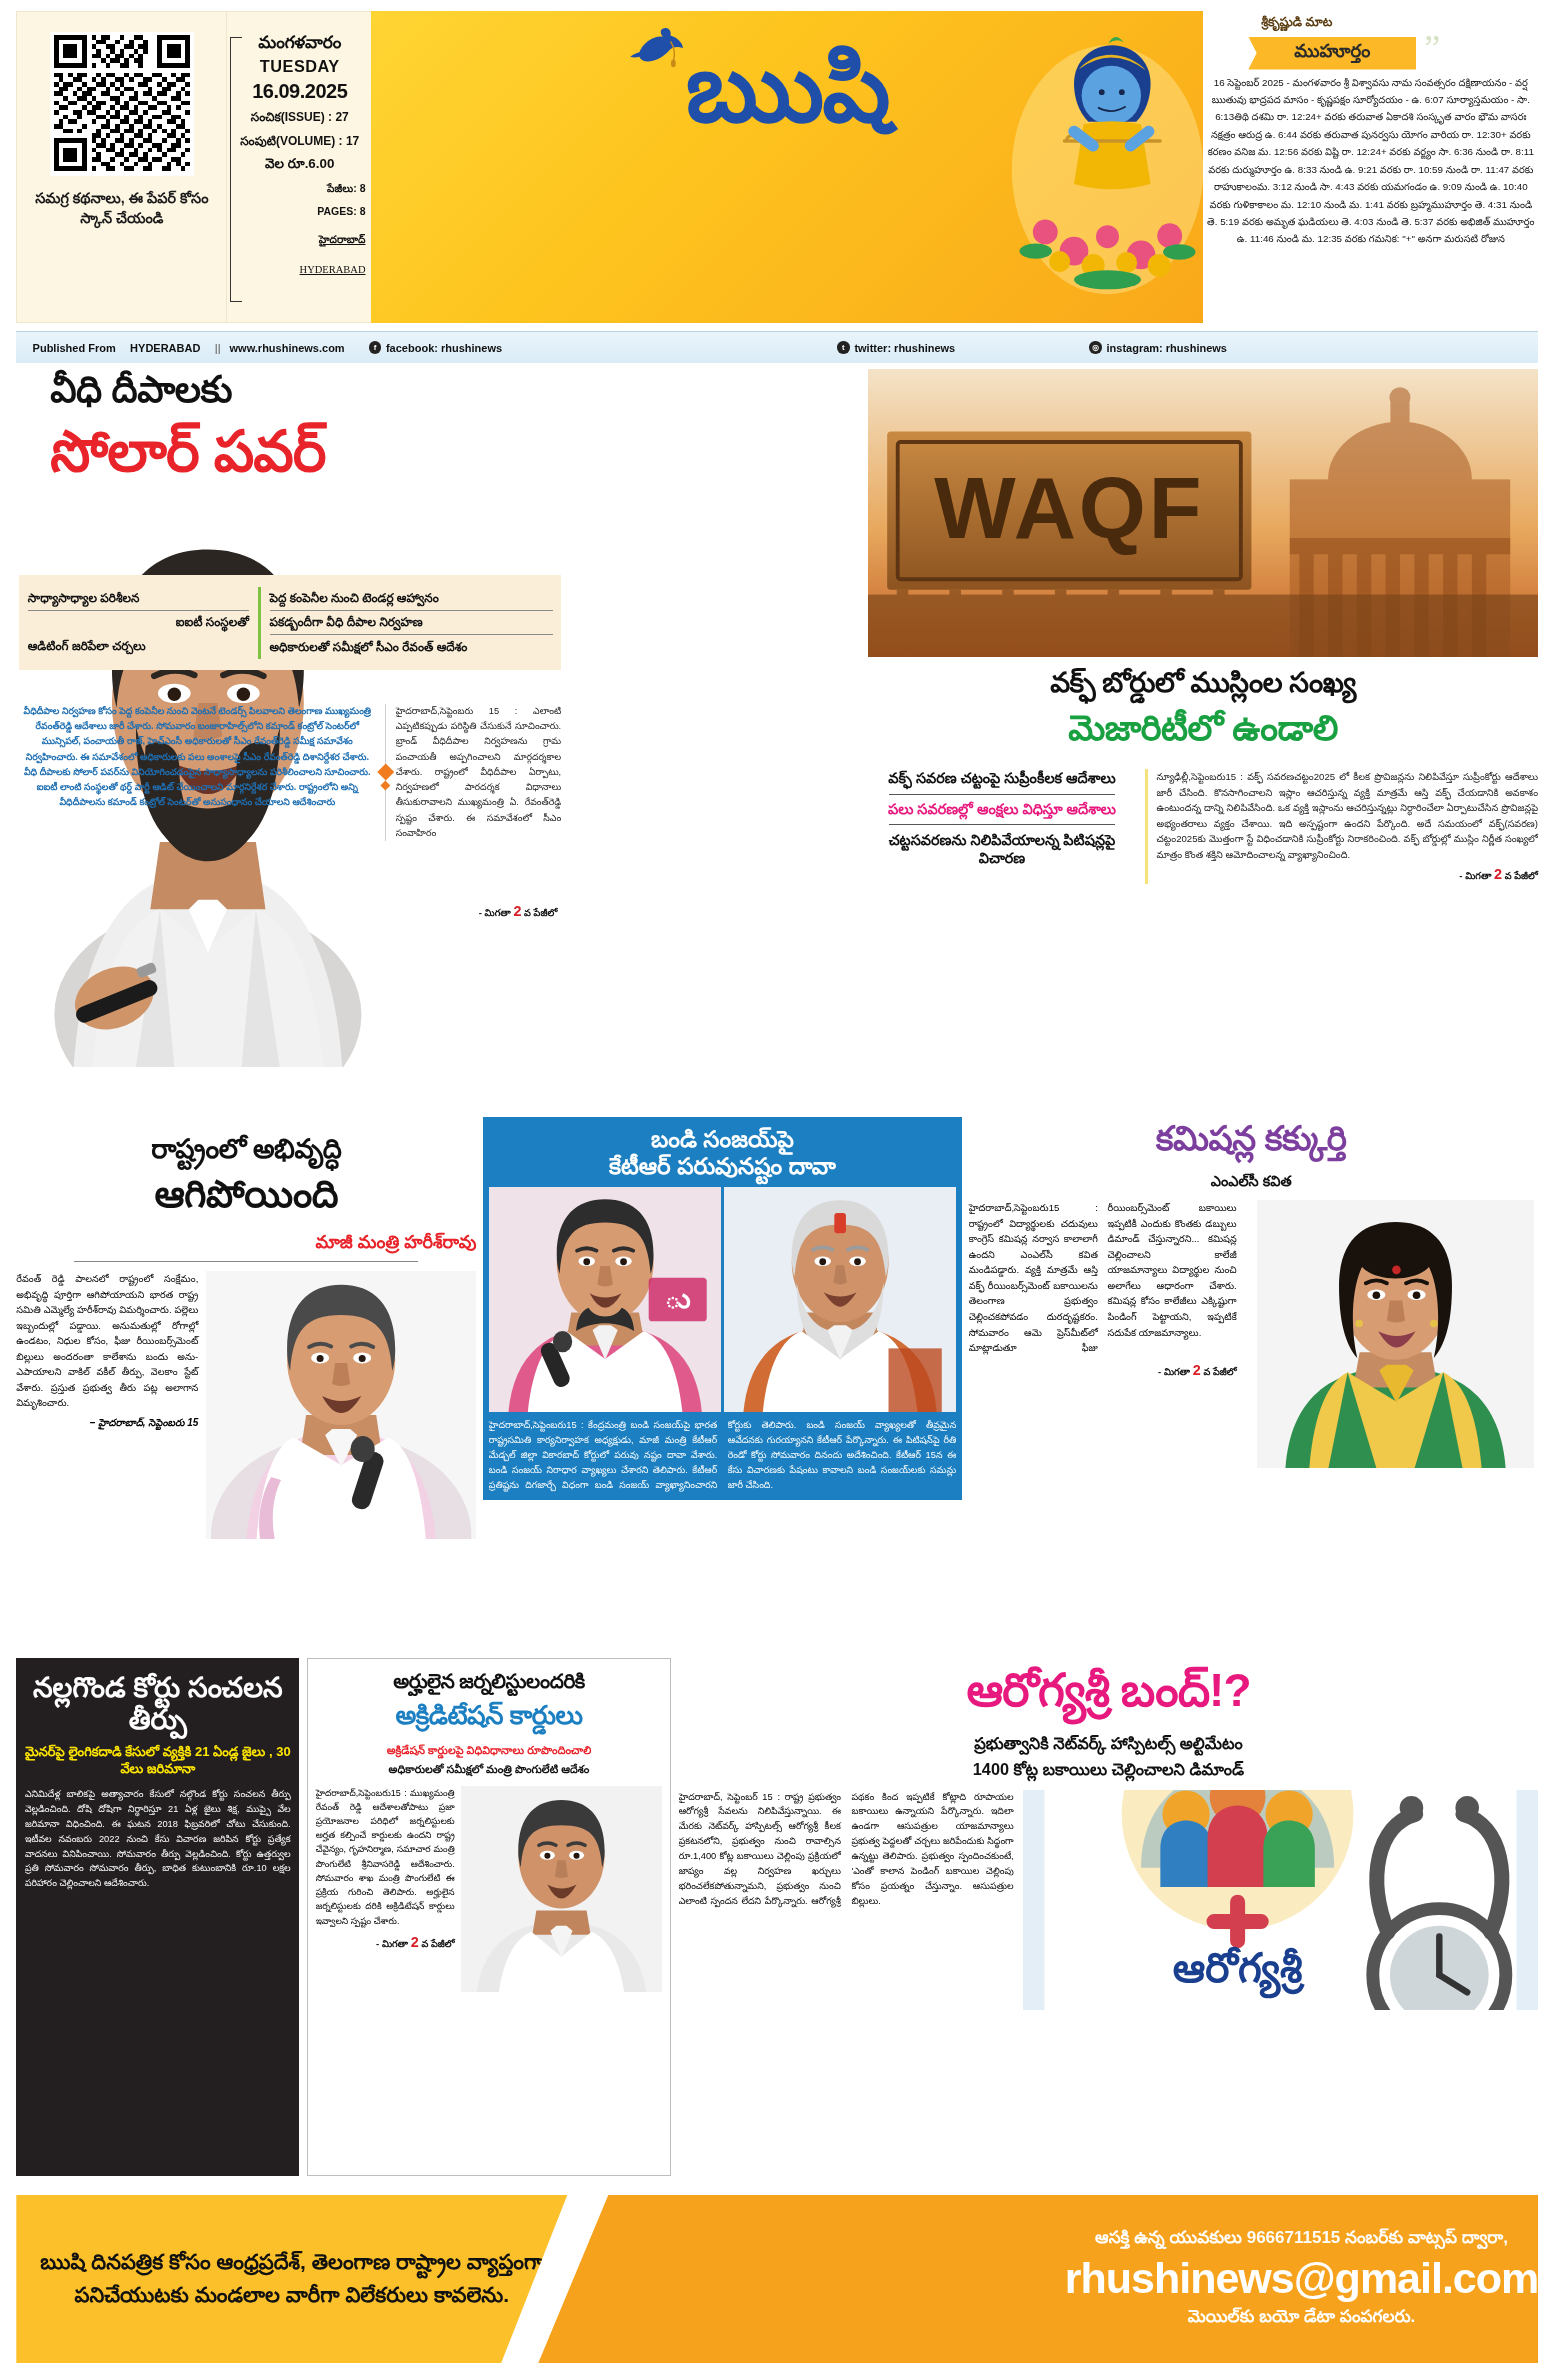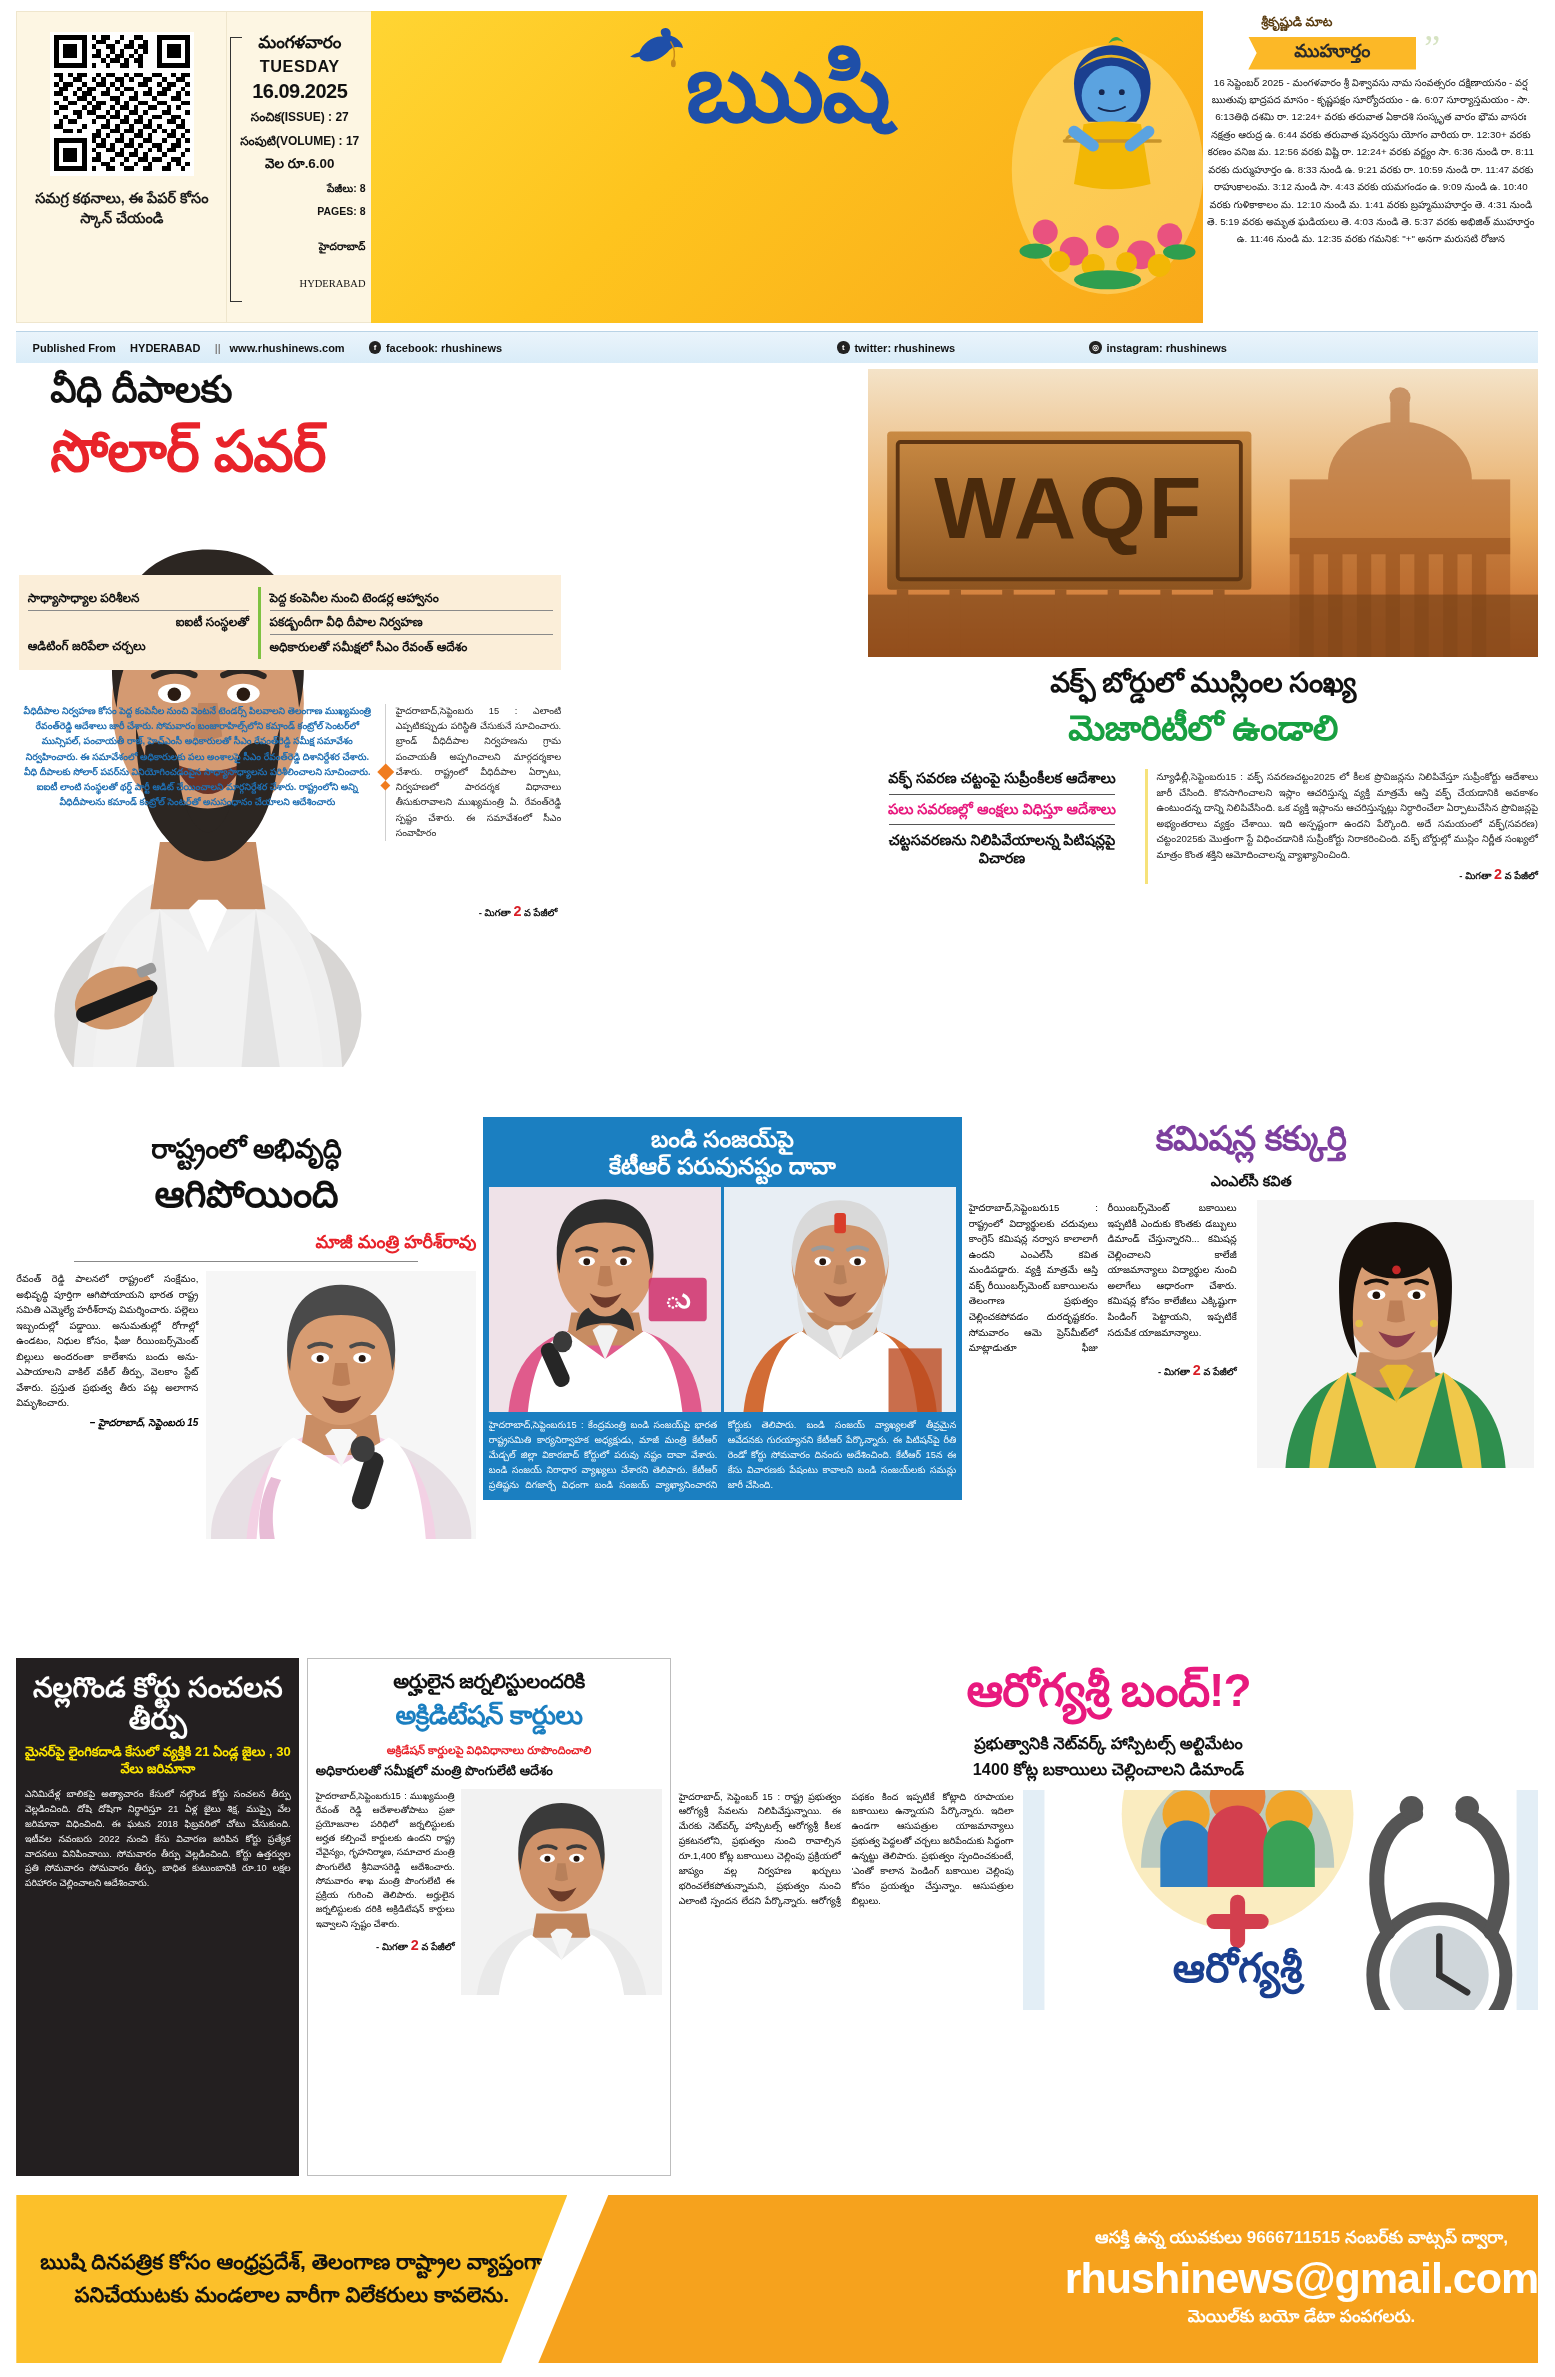--- a/index.html
+++ b/index.html
@@ -15,21 +15,21 @@
   .qr-cap{margin-top:12.5px;text-align:center;font-size:14.4px;line-height:1.42;color:#1a1a1a;font-weight:700;}
 
   .mh-date{width:144px;background:#fdf6e3;border-top:0.5px solid #efe6cd;border-bottom:0.5px solid #efe6cd;position:relative;padding:21px 5.8px 4.8px 6.7px;text-align:center;}
   .mh-date:before{content:"";position:absolute;left:2.9px;top:25px;bottom:20px;width:10.5px;border:1.4px solid #333;border-right:none;}
   .d-day-te{font-size:17px;font-weight:700;color:#111;letter-spacing:-0.2px;}
   .d-day-en{font-size:16.3px;font-weight:700;color:#111;letter-spacing:0.5px;margin-top:1px;}
   .d-date{font-size:20px;font-weight:700;color:#111;margin-top:4.8px;letter-spacing:-0.5px;}
   .d-line{font-size:12px;font-weight:700;color:#111;margin-top:6.7px;}
   .d-price{font-size:13.4px;font-weight:700;color:#111;margin-top:5.8px;}
   .d-pages{font-size:10.5px;font-weight:700;color:#111;margin-top:7.7px;text-align:right;}
-  .d-city{font-size:10.5px;font-weight:700;color:#111;margin-top:23px;text-align:right;}
+  .d-city{font-size:10.5px;font-weight:700;color:#111;margin-top:16px;text-align:right;text-decoration:underline;}
 
   .mh-logo{flex:1;position:relative;background:linear-gradient(135deg,#ffd533 0%,#fec41e 40%,#f9a81a 100%);overflow:hidden;}
   .logo-title{position:absolute;left:0;right:0;top:29px;text-align:center;font-size:96px;font-weight:700;color:#1f4fa8;line-height:1;letter-spacing:-1.9px;}
   .logo-dove{position:absolute;left:50%;margin-left:-158px;top:14.4px;width:58px;height:48px;}
   .logo-taglines{position:absolute;left:0;right:0;bottom:21px;display:flex;justify-content:center;gap:53px;font-size:14.4px;font-weight:700;color:#1f3d8a;}
   .krishna{position:absolute;right:-4.8px;bottom:0;width:201px;height:297px;}
 
   .mh-right{width:335px;background:#fff;position:relative;padding:3.8px 2.9px 0 2.9px;}
   .sk-band{position:absolute;left:24px;top:2.9px;width:139px;height:21px;background:#fff;display:flex;align-items:center;justify-content:center;font-size:12.5px;font-weight:700;color:#5a3c10;}
   .muh-ribbon{position:absolute;left:45px;top:26px;width:168px;height:33px;background:#fcb827;display:flex;align-items:center;justify-content:center;font-size:18px;font-weight:700;color:#2b2b2b;clip-path:polygon(0 0,100% 0,100% 100%,0 100%,5% 50%);}
@@ -112,21 +112,21 @@
 
   .blackbox{background:#231f20;padding:14.4px 8.6px 12.5px;height:100%;}
   .bb-k{font-size:28px;font-weight:700;color:#fff;text-align:center;line-height:1.12;}
   .bb-sub{font-size:13px;font-weight:700;color:#ffe600;text-align:center;margin-top:8.6px;line-height:1.3;}
   .bb-txt{font-size:9.3px;line-height:1.6;color:#fff;text-align:justify;margin-top:9.6px;}
 
   .accbox{border:1.4px solid #bdbdbd;padding:10.5px 7.7px;height:100%;}
   .ac-k1{font-size:20px;font-weight:700;color:#111;text-align:center;letter-spacing:-0.5px;}
   .ac-k2{font-size:26px;font-weight:700;color:#1b7fc1;text-align:center;margin-top:2.9px;letter-spacing:-0.5px;}
   .ac-s1{font-size:11px;font-weight:700;color:#e8232a;text-align:center;margin-top:6.7px;}
-  .ac-s2{font-size:13px;font-weight:700;color:#111;text-align:left;margin-top:3.8px;}
+  .ac-s2{font-size:11px;font-weight:700;color:#111;text-align:center;margin-top:3.8px;}
   .ac-wrap{display:flex;gap:6.7px;margin-top:7.7px;}
   .ac-txt{width:139px;font-size:9px;line-height:1.58;text-align:justify;}
   .ac-photo{flex:1;height:206px;}
 
   .ar-k{font-size:46px;font-weight:700;color:#e8197e;text-align:center;letter-spacing:-1px;margin-top:4.8px;}
   .ar-s{font-size:16.3px;font-weight:700;color:#111;text-align:center;margin-top:8.6px;line-height:1.4;}
   .ar-wrap{display:flex;gap:9.6px;margin-top:8.6px;}
   .ar-txt{width:335px;font-size:9.3px;line-height:1.6;text-align:justify;column-count:2;column-gap:10.5px;}
   .ar-photo{flex:1;height:220px;}
 

